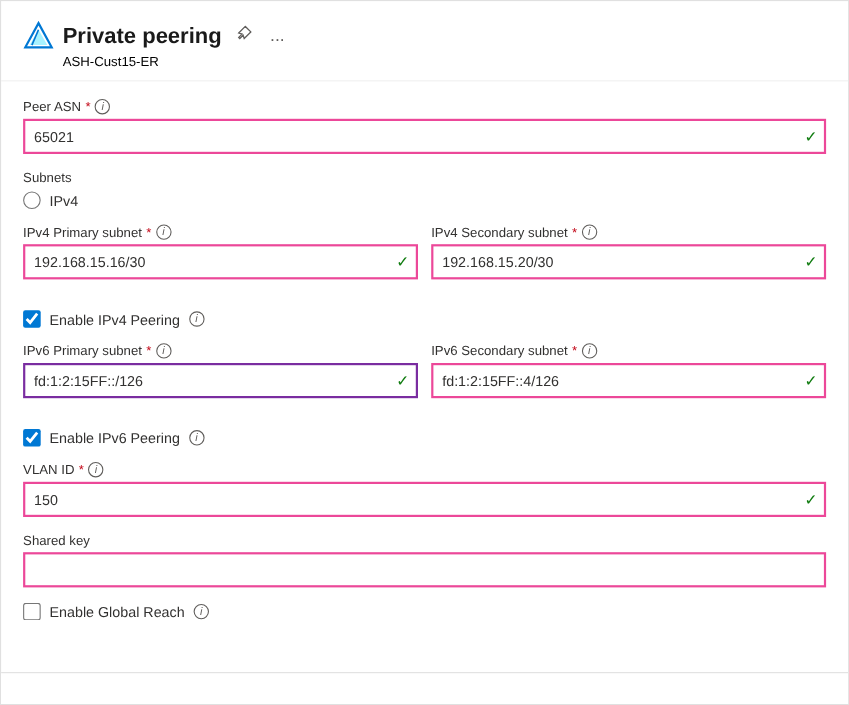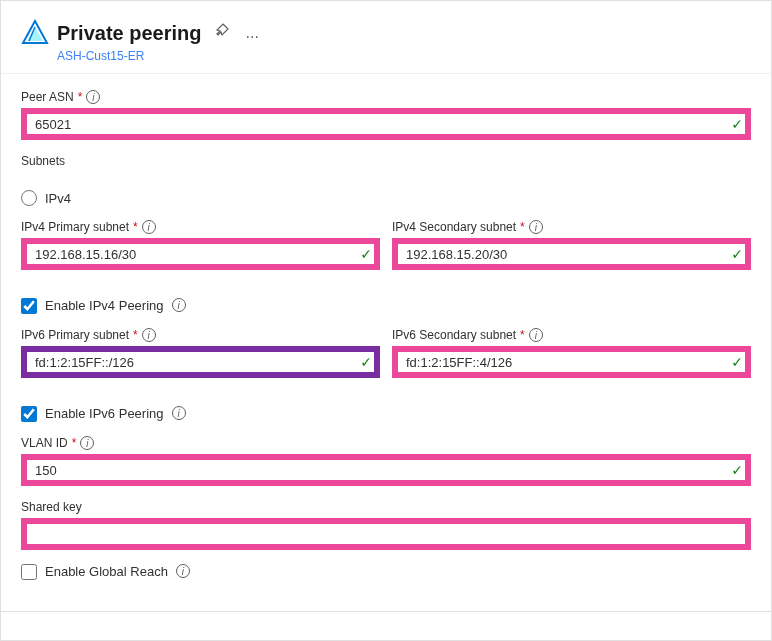--- a/index.html
+++ b/index.html
@@ -38,21 +38,21 @@
       text-align: center;
     }
     .header-toolbar-icon {
       color: #605e5c;
       font-size: 16px;
       cursor: pointer;
       padding: 2px 4px;
     }
     .header-subtitle {
       font-size: 12px;
-      color: #3b82f6;
+      color: #000000;
       margin-left: 36px;
       margin-top: 2px;
     }
     .content {
       padding: 16px 20px;
       flex: 1;
       overflow-y: auto;
     }
     .form-group {
       margin-bottom: 14px;
@@ -77,21 +77,21 @@
       border: 1px solid #605e5c;
       border-radius: 50%;
       font-size: 10px;
       color: #605e5c;
       cursor: pointer;
       font-style: italic;
     }
     .text-input {
       width: 100%;
       height: 32px;
-      border: 6px solid #ec4899;
+      border: 2px solid #ec4899;
       padding: 0 30px 0 8px;
       font-size: 13px;
       color: #323130;
       outline: none;
       background: #fff;
       position: relative;
     }
     .input-wrapper {
       position: relative;
       display: flex;
@@ -99,21 +99,21 @@
     }
     .input-wrapper .check-icon {
       position: absolute;
       right: 8px;
       color: #107c10;
       font-size: 14px;
     }
     .subnets-label {
       font-size: 12px;
       color: #323130;
-      margin-bottom: 22px;
+      margin-bottom: 6px;
     }
     .radio-group {
       display: flex;
       flex-direction: column;
       gap: 6px;
       margin-bottom: 14px;
     }
     .radio-item {
       display: flex;
       align-items: center;
@@ -131,21 +131,21 @@
       color: #323130;
     }
     .two-col {
       display: grid;
       grid-template-columns: 1fr 1fr;
       gap: 12px;
       margin-bottom: 14px;
     }
     .checkbox-group {
       display: flex;
-      align-items: flex-start;
+      align-items: center;
       gap: 8px;
       margin-bottom: 14px;
     }
     .checkbox-group input[type="checkbox"] {
       accent-color: #0078d4;
       width: 16px;
       height: 16px;
       cursor: pointer;
     }
     .checkbox-label {

